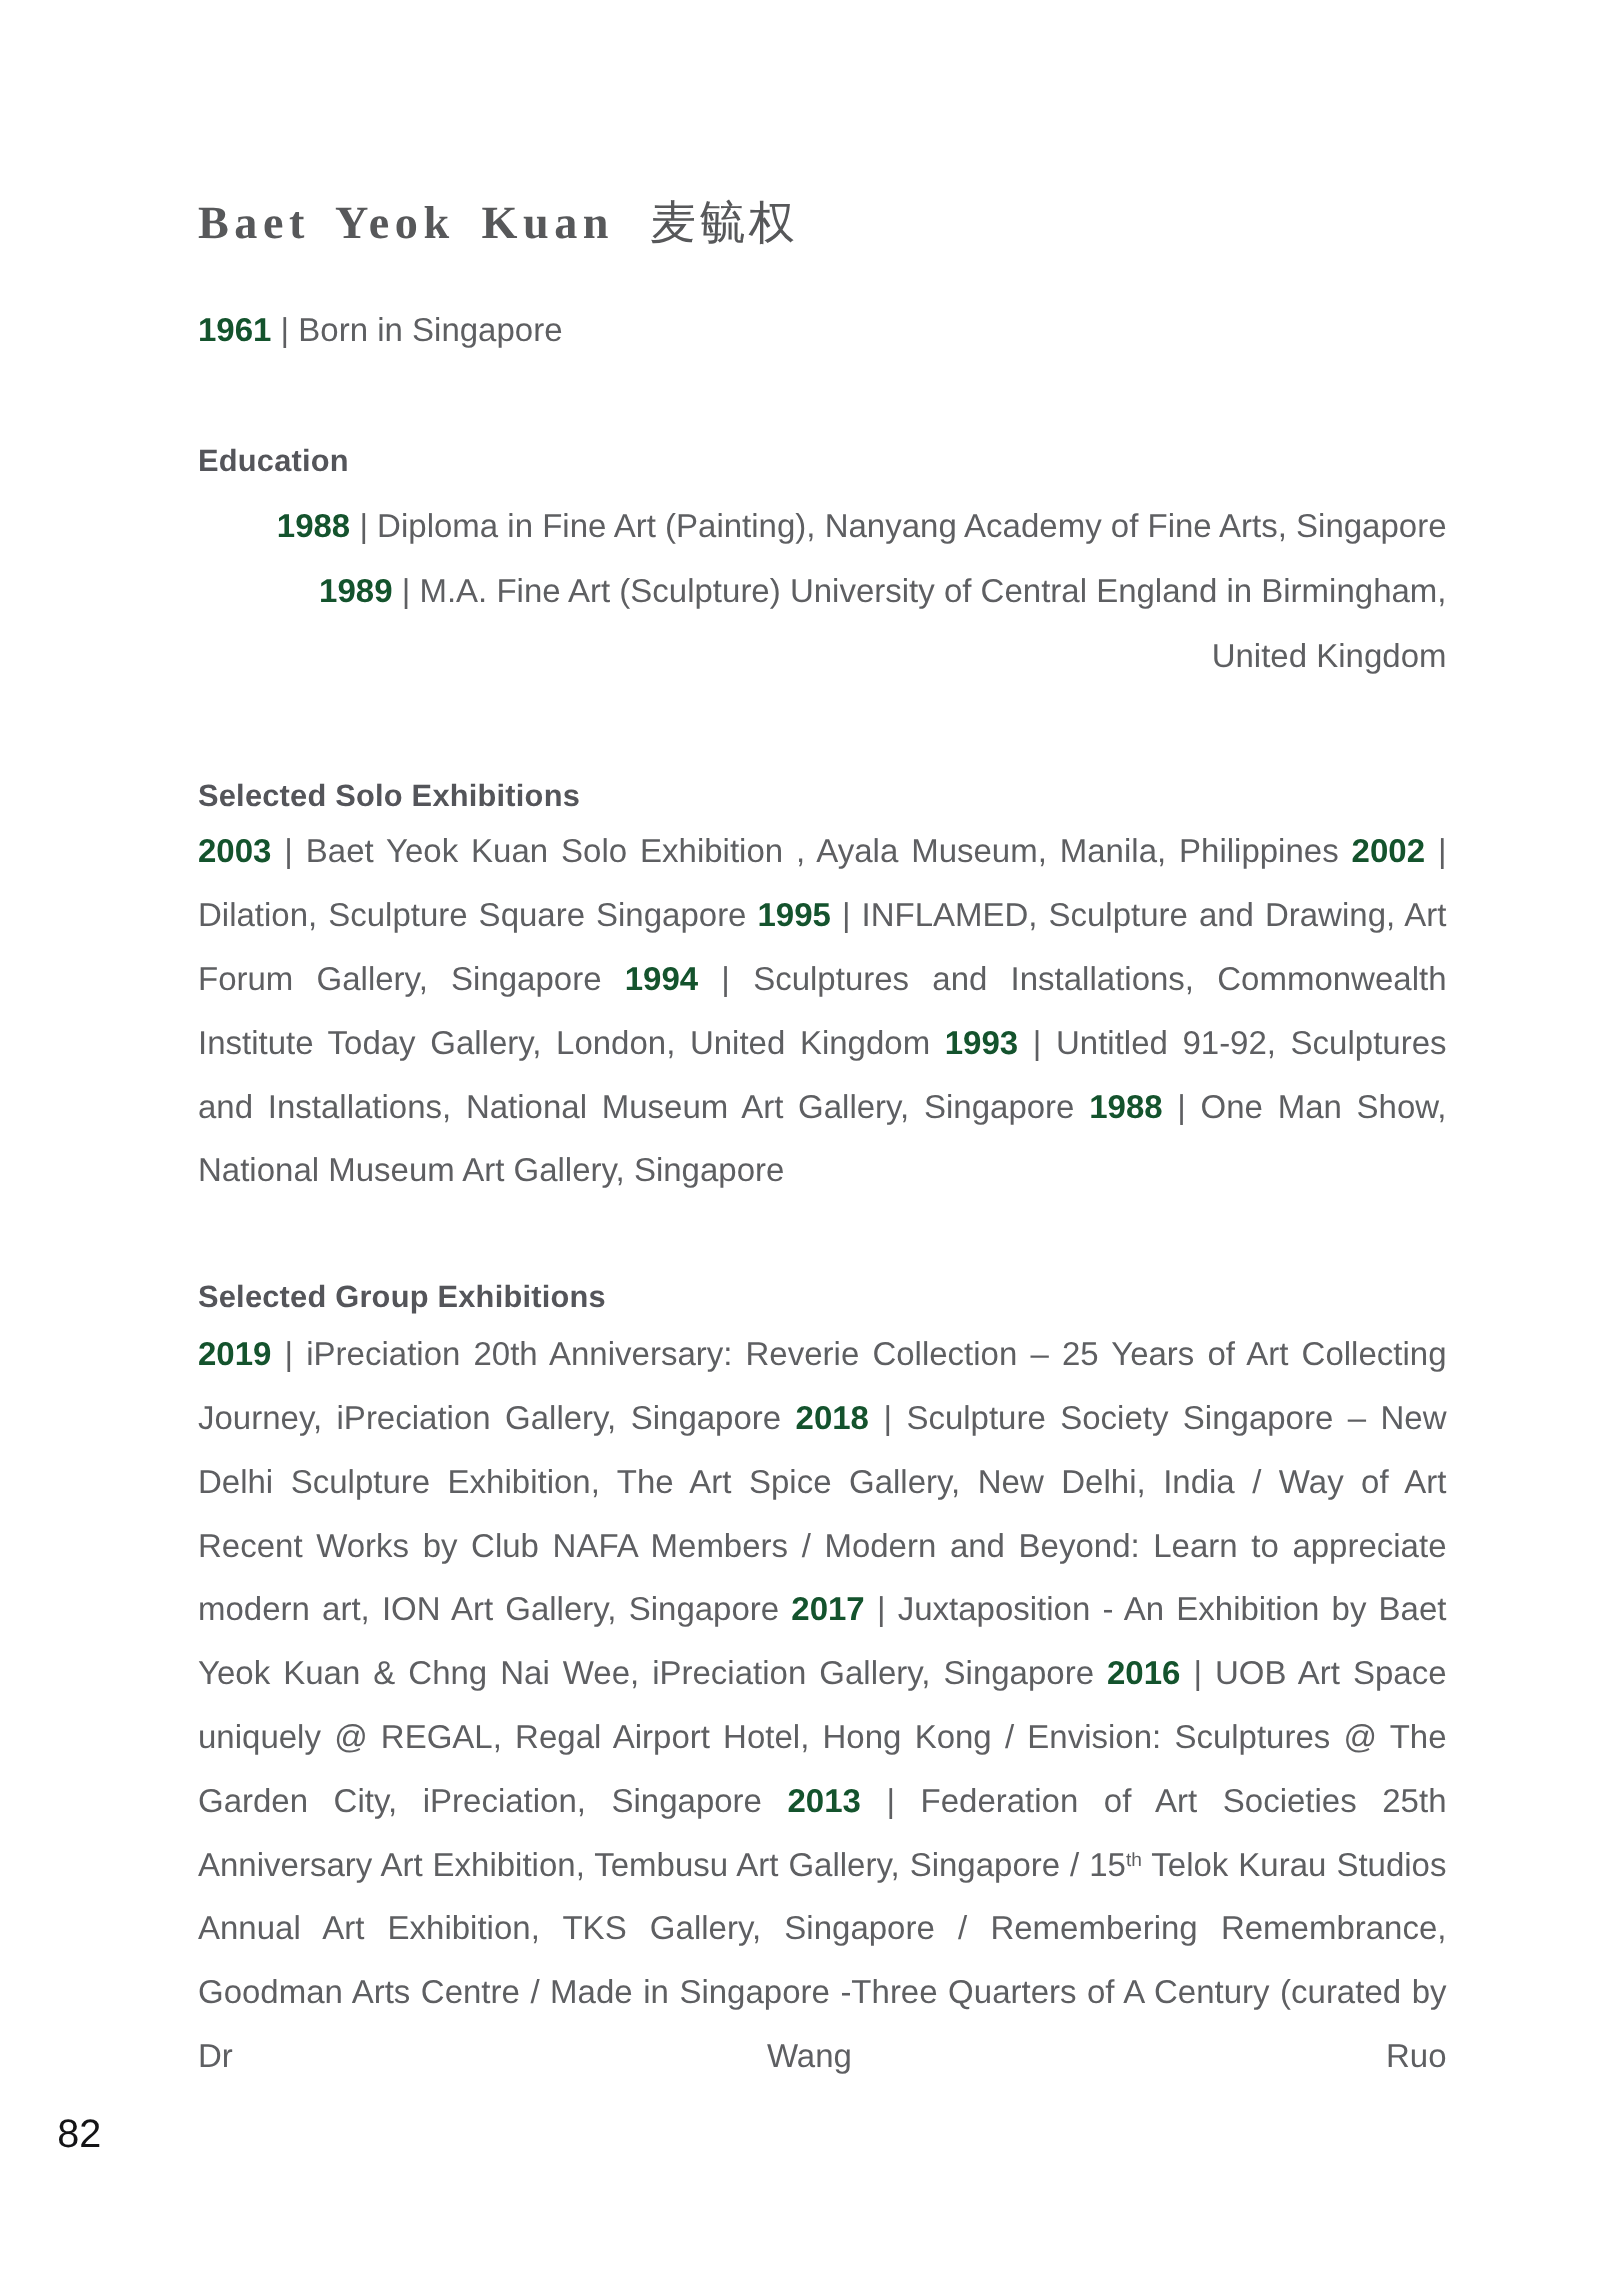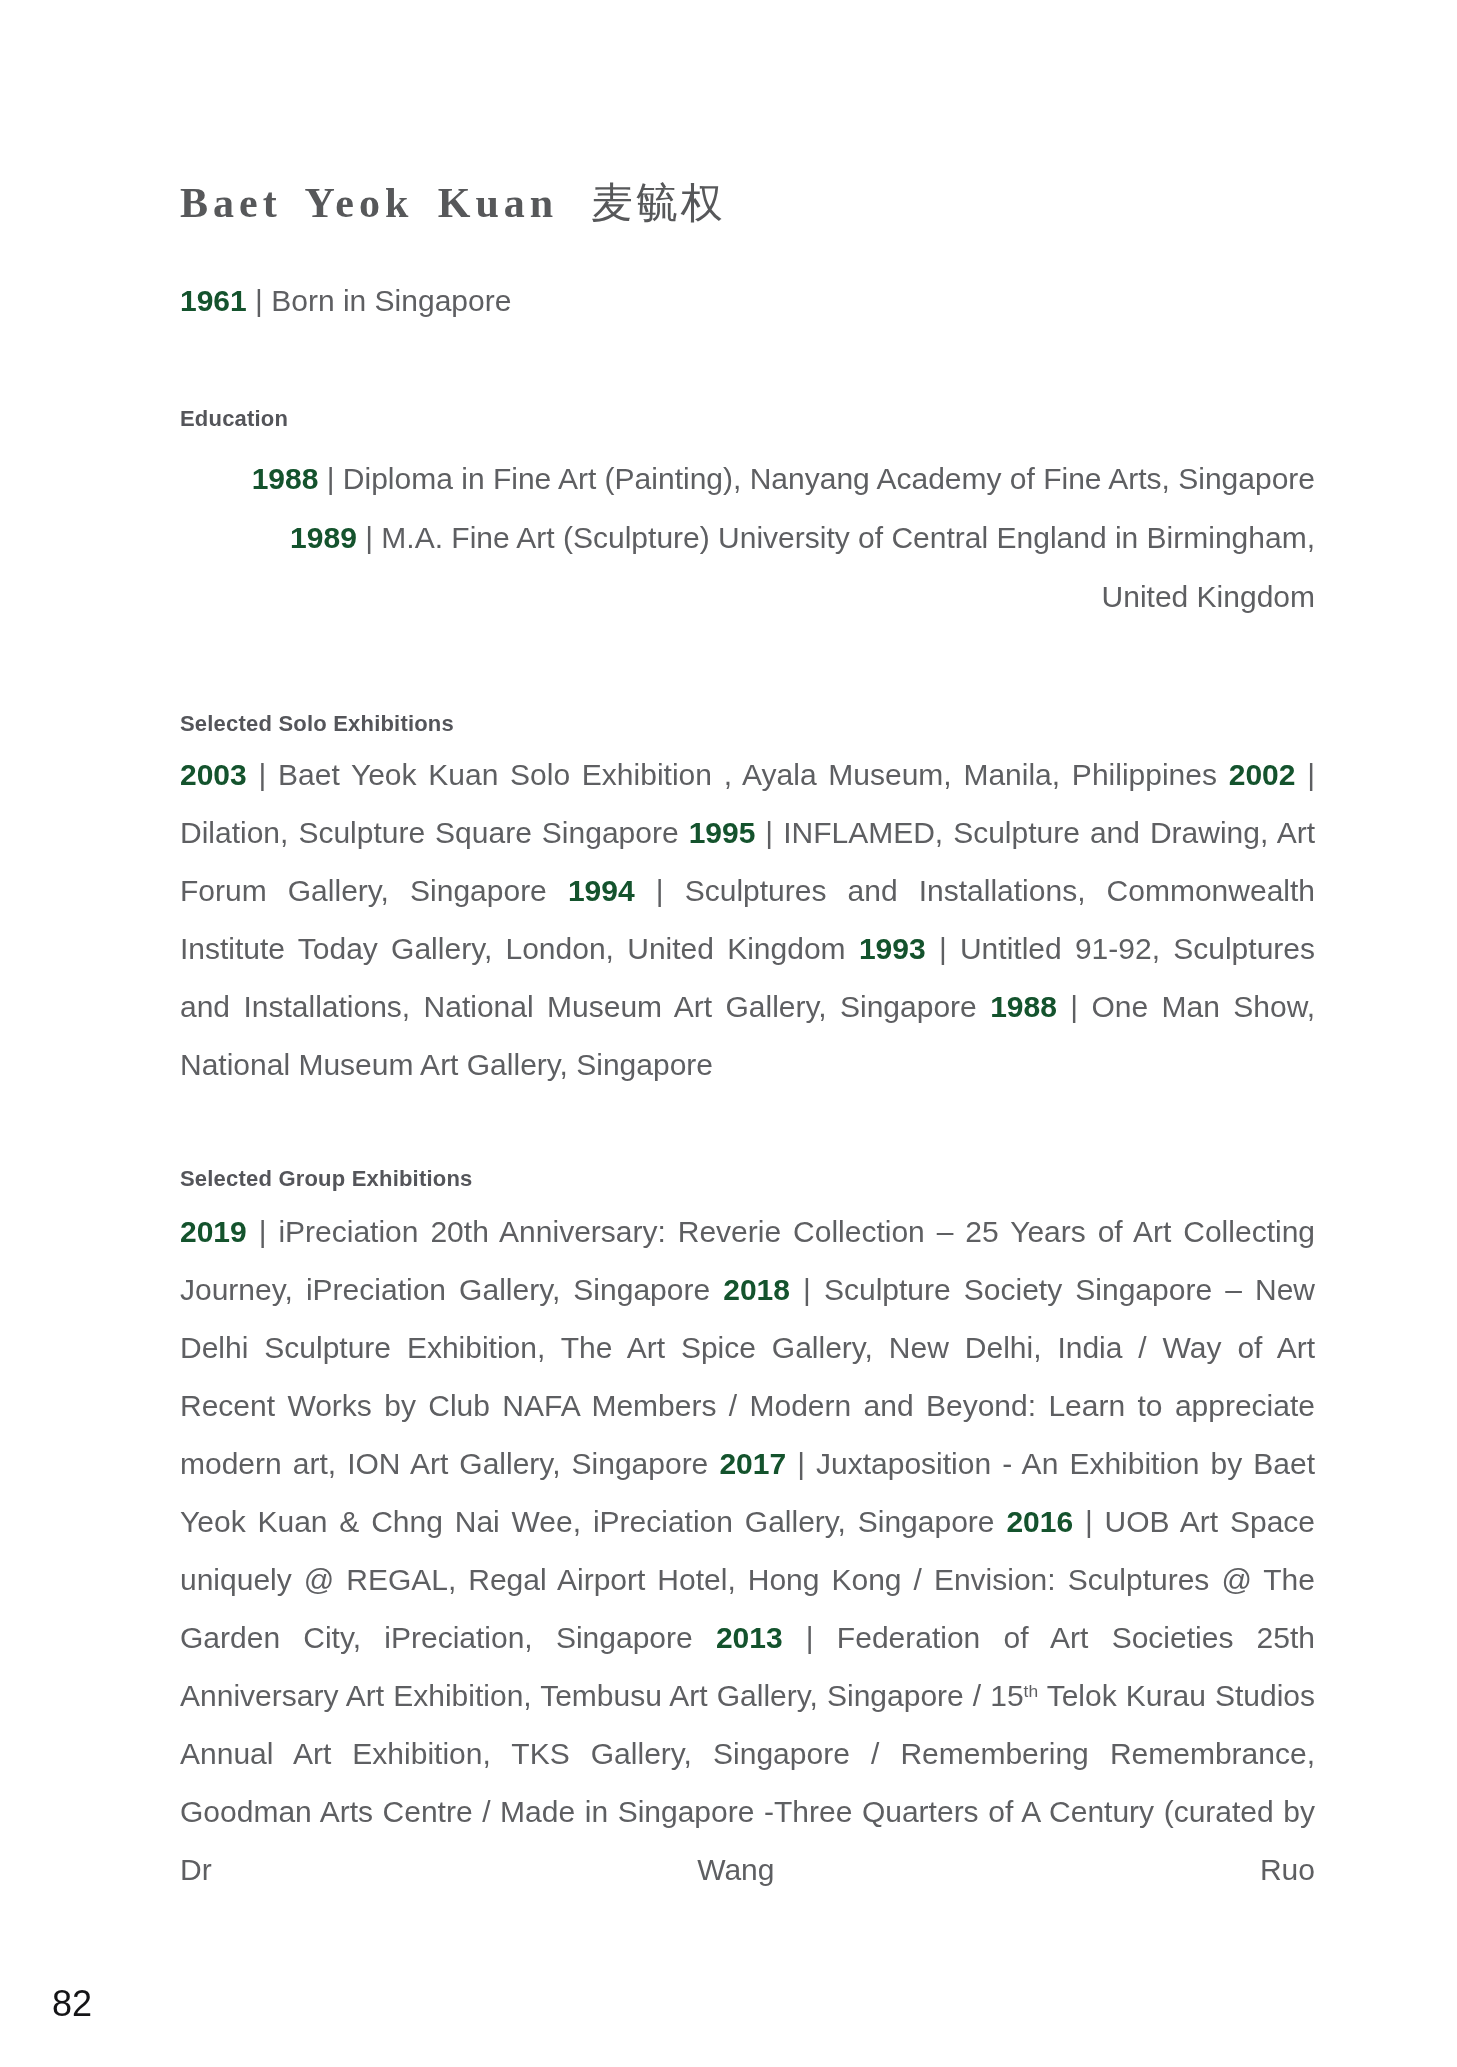--- a/index.html
+++ b/index.html
@@ -29,21 +29,21 @@
   .para {
     font-size: 30px;
     color: #5e5f62;
     line-height: 58px;
   }
   .edu-lines { line-height: 59px; text-align: right; }
   .justified { text-align: justify; }
   .justify-last { text-align-last: justify; }
 
   .heading {
-    font-size: 22px;
+    font-size: 28px;
     line-height: 59px;
     font-weight: 700;
     color: #54555a;
     letter-spacing: 0.2px;
   }
 
   .born-line { top: 271px; line-height: 59px; }
   .edu-heading { top: 389px; }
   .edu-entries { top: 449px; }
   .solo-heading { top: 694px; }
@@ -51,21 +51,21 @@
   .group-heading { top: 1149px; }
   .group-para { top: 1203px; }
 
   .seg-year { color: #14532d; font-weight: 700; }
   .seg-text { color: inherit; }
   sup.seg-sup { font-size: 0.58em; vertical-align: 0.52em; line-height: 0; }
 
   .page-number {
     position: absolute;
     left: 52px;
-    top: 1986px;
+    top: 1922px;
     font-size: 36px;
     line-height: 36px;
     color: #141416;
   }
 </style>
 </head>
 <body>
 
 <h1 class="block artist-title">
   <span>Baet Yeok Kuan</span>

